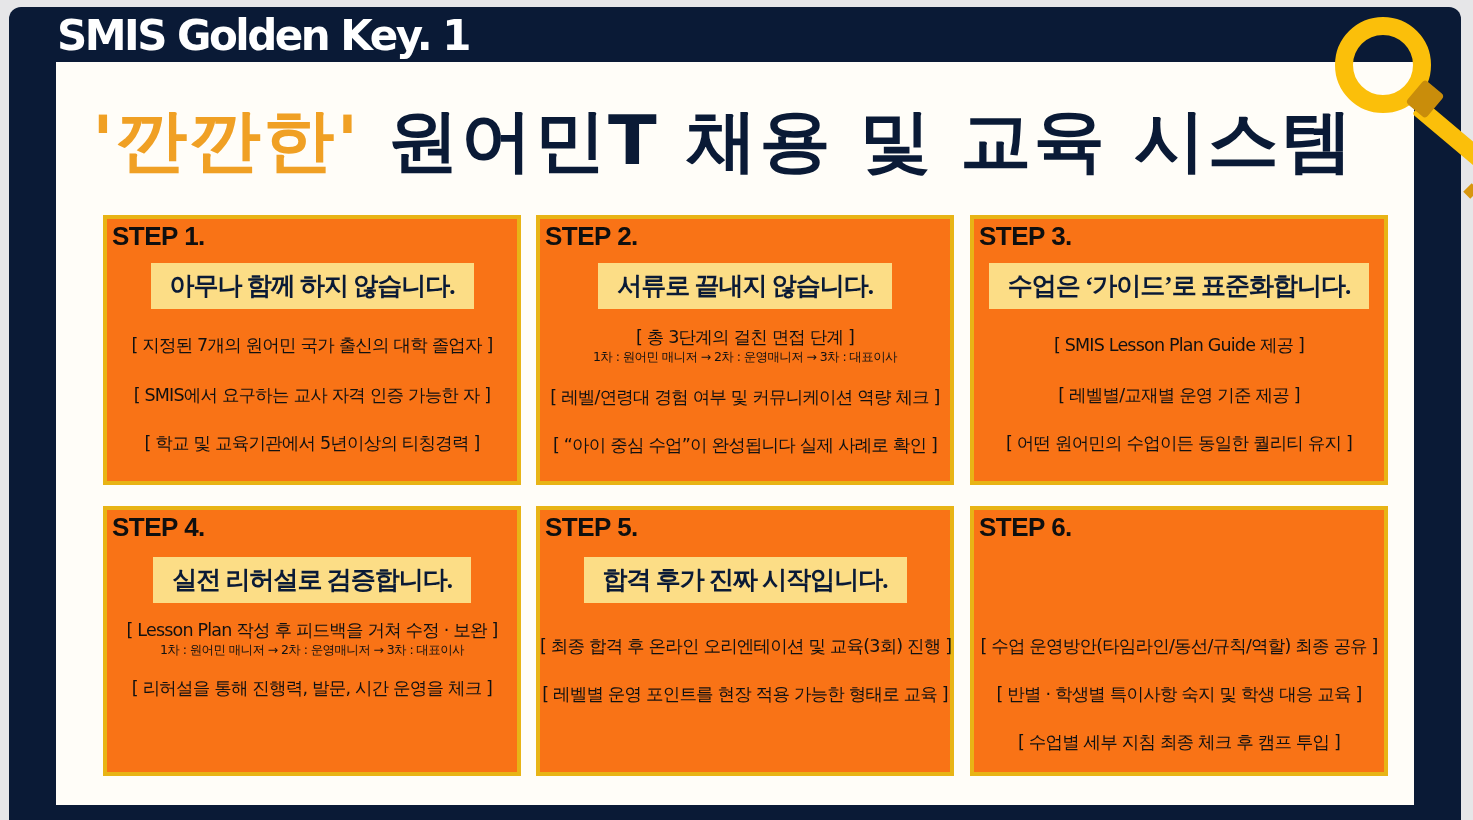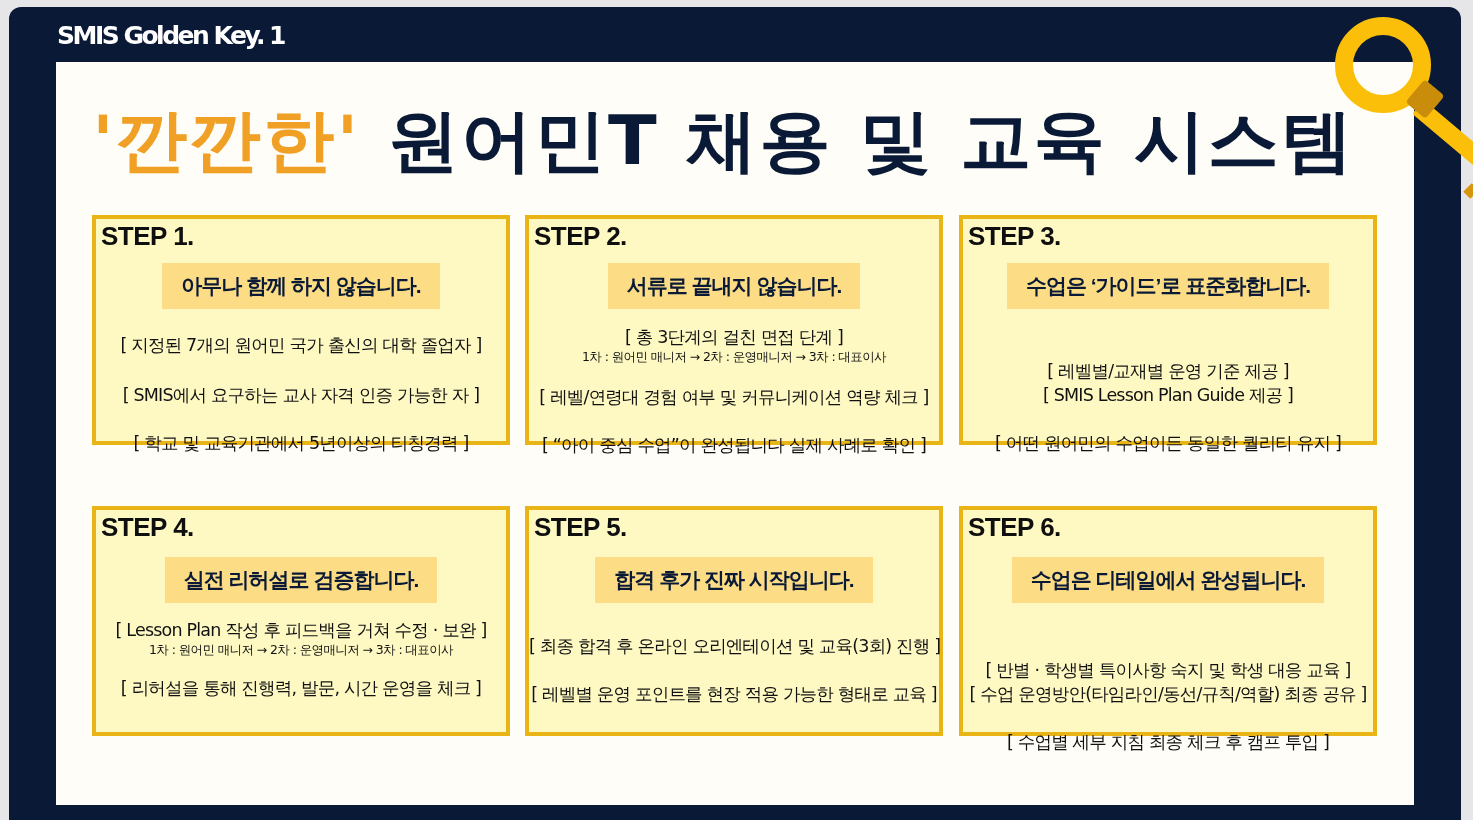--- a/index.html
+++ b/index.html
@@ -9,21 +9,21 @@
       font-family: "Liberation Sans", "DejaVu Sans", sans-serif;
     }
     .frame {
       position: absolute; left: 9px; top: 7px;
       width: 1452px; height: 813px;
       background: #0a1a36;
       border-radius: 12px 12px 0 0;
     }
     .brand {
       position: absolute; left: 57px; top: 12px;
-      color: #ffffff; font-weight: 700; font-size: 25px;
+      color: #ffffff; font-weight: 700; font-size: 42px;
       letter-spacing: -2.5px; line-height: 48px;
       font-family: "DejaVu Sans", sans-serif;
     }
     .paper {
       position: absolute; left: 56px; top: 62px;
       width: 1358px; height: 743px;
       background: #fffdf8;
     }
     .title {
       position: absolute; left: 92px; top: 96px;
@@ -57,39 +57,40 @@
       transform: rotate(40deg); border-radius: 4px;
     }
     .mag-tip {
       position: absolute; left: 1466px; top: 185px;
       width: 10px; height: 12px; background: #d8960f;
       transform: rotate(45deg);
     }
 
     .card {
       position: absolute;
-      width: 418px; height: 230px;
+      width: 418px; height: 270px;
       border: 4px solid #e8b416;
-      background: #fef9c3;
+      background: #f97316;
+      margin-left: 11px;
     }
     .step-label {
       position: absolute; left: 5px; top: 2px;
       font-size: 26px; font-weight: 700; color: #0f0f0f;
       font-family: "Liberation Sans", sans-serif;
       letter-spacing: -0.5px;
     }
     .heading {
       position: absolute; top: 44px; left: 0; right: 0;
       text-align: center;
     }
     .heading span {
       display: inline-block; background: #fcdd86;
-      color: #0a1a36; font-weight: 700; font-size: 21px;
+      color: #0a1a36; font-weight: 700; font-size: 25px;
       line-height: 46px; padding: 0 19px;
-      font-family: Liberation Sans, sans-serif;
+      font-family: Liberation Serif, serif;
       letter-spacing: -1px;
     }
     .lines {
       position: absolute; left: 0; right: 0;
       text-align: center; color: #111;
       font-family: "DejaVu Sans", sans-serif;
     }
     .line {
       font-size: 17.5px; letter-spacing: -0.8px; white-space: nowrap;
     }
@@ -133,22 +134,22 @@
     <div class="sub">1차 : 원어민 매니저 →  2차 : 운영매니저 → 3차 : 대표이사</div>
     <div class="line" style="margin-top:20px">[ 레벨/연령대 경험 여부 및 커뮤니케이션 역량 체크 ]</div>
     <div class="line" style="margin-top:24px">[ “아이 중심 수업”이 완성됩니다 실제 사례로 확인 ]</div>
   </div>
 </div>
 
 <div class="card" style="left:959px;top:215px;padding-left:18px;">
   <div class="step-label">STEP 3.</div>
   <div class="heading"><span>수업은 ‘가이드’로 표준화합니다.</span></div>
   <div class="lines" style="top:114px;">
+    <div class="line">[ SMIS Lesson Plan Guide 제공 ]</div>
     <div class="line" style="margin-top:26px">[ 레벨별/교재별 운영 기준 제공 ]</div>
-    <div class="line">[ SMIS Lesson Plan Guide 제공 ]</div>
     <div class="line" style="margin-top:24px">[ 어떤 원어민의 수업이든 동일한 퀄리티 유지 ]</div>
   </div>
 </div>
 
 <div class="card" style="left:92px;top:506px;">
   <div class="step-label">STEP 4.</div>
   <div class="heading" style="top:47px"><span>실전 리허설로 검증합니다.</span></div>
   <div class="lines" style="top:108px;">
     <div class="line">[ Lesson Plan 작성 후 피드백을 거쳐 수정 · 보완 ]</div>
     <div class="sub">1차 : 원어민 매니저 → 2차 : 운영매니저 → 3차 : 대표이사</div>
@@ -160,19 +161,18 @@
   <div class="step-label">STEP 5.</div>
   <div class="heading" style="top:47px"><span>합격 후가 진짜 시작입니다.</span></div>
   <div class="lines" style="top:124px;">
     <div class="line">[ 최종 합격 후 온라인 오리엔테이션 및 교육(3회) 진행 ]</div>
     <div class="line" style="margin-top:24px">[ 레벨별 운영 포인트를 현장 적용 가능한 형태로 교육 ]</div>
   </div>
 </div>
 
 <div class="card" style="left:959px;top:506px;">
   <div class="step-label">STEP 6.</div>
-  <div class="heading" style="top:47px"><span>수업은 디테일에서 완성됩니다.</span></div>
   <div class="lines" style="top:124px;">
+    <div class="line">[ 수업 운영방안(타임라인/동선/규칙/역할) 최종 공유 ]</div>
     <div class="line" style="margin-top:24px">[  반별 · 학생별 특이사항 숙지 및 학생 대응 교육 ]</div>
-    <div class="line">[ 수업 운영방안(타임라인/동선/규칙/역할) 최종 공유 ]</div>
     <div class="line" style="margin-top:24px">[ 수업별 세부 지침 최종 체크 후 캠프 투입 ]</div>
   </div>
 </div>
 
 </body></html>

